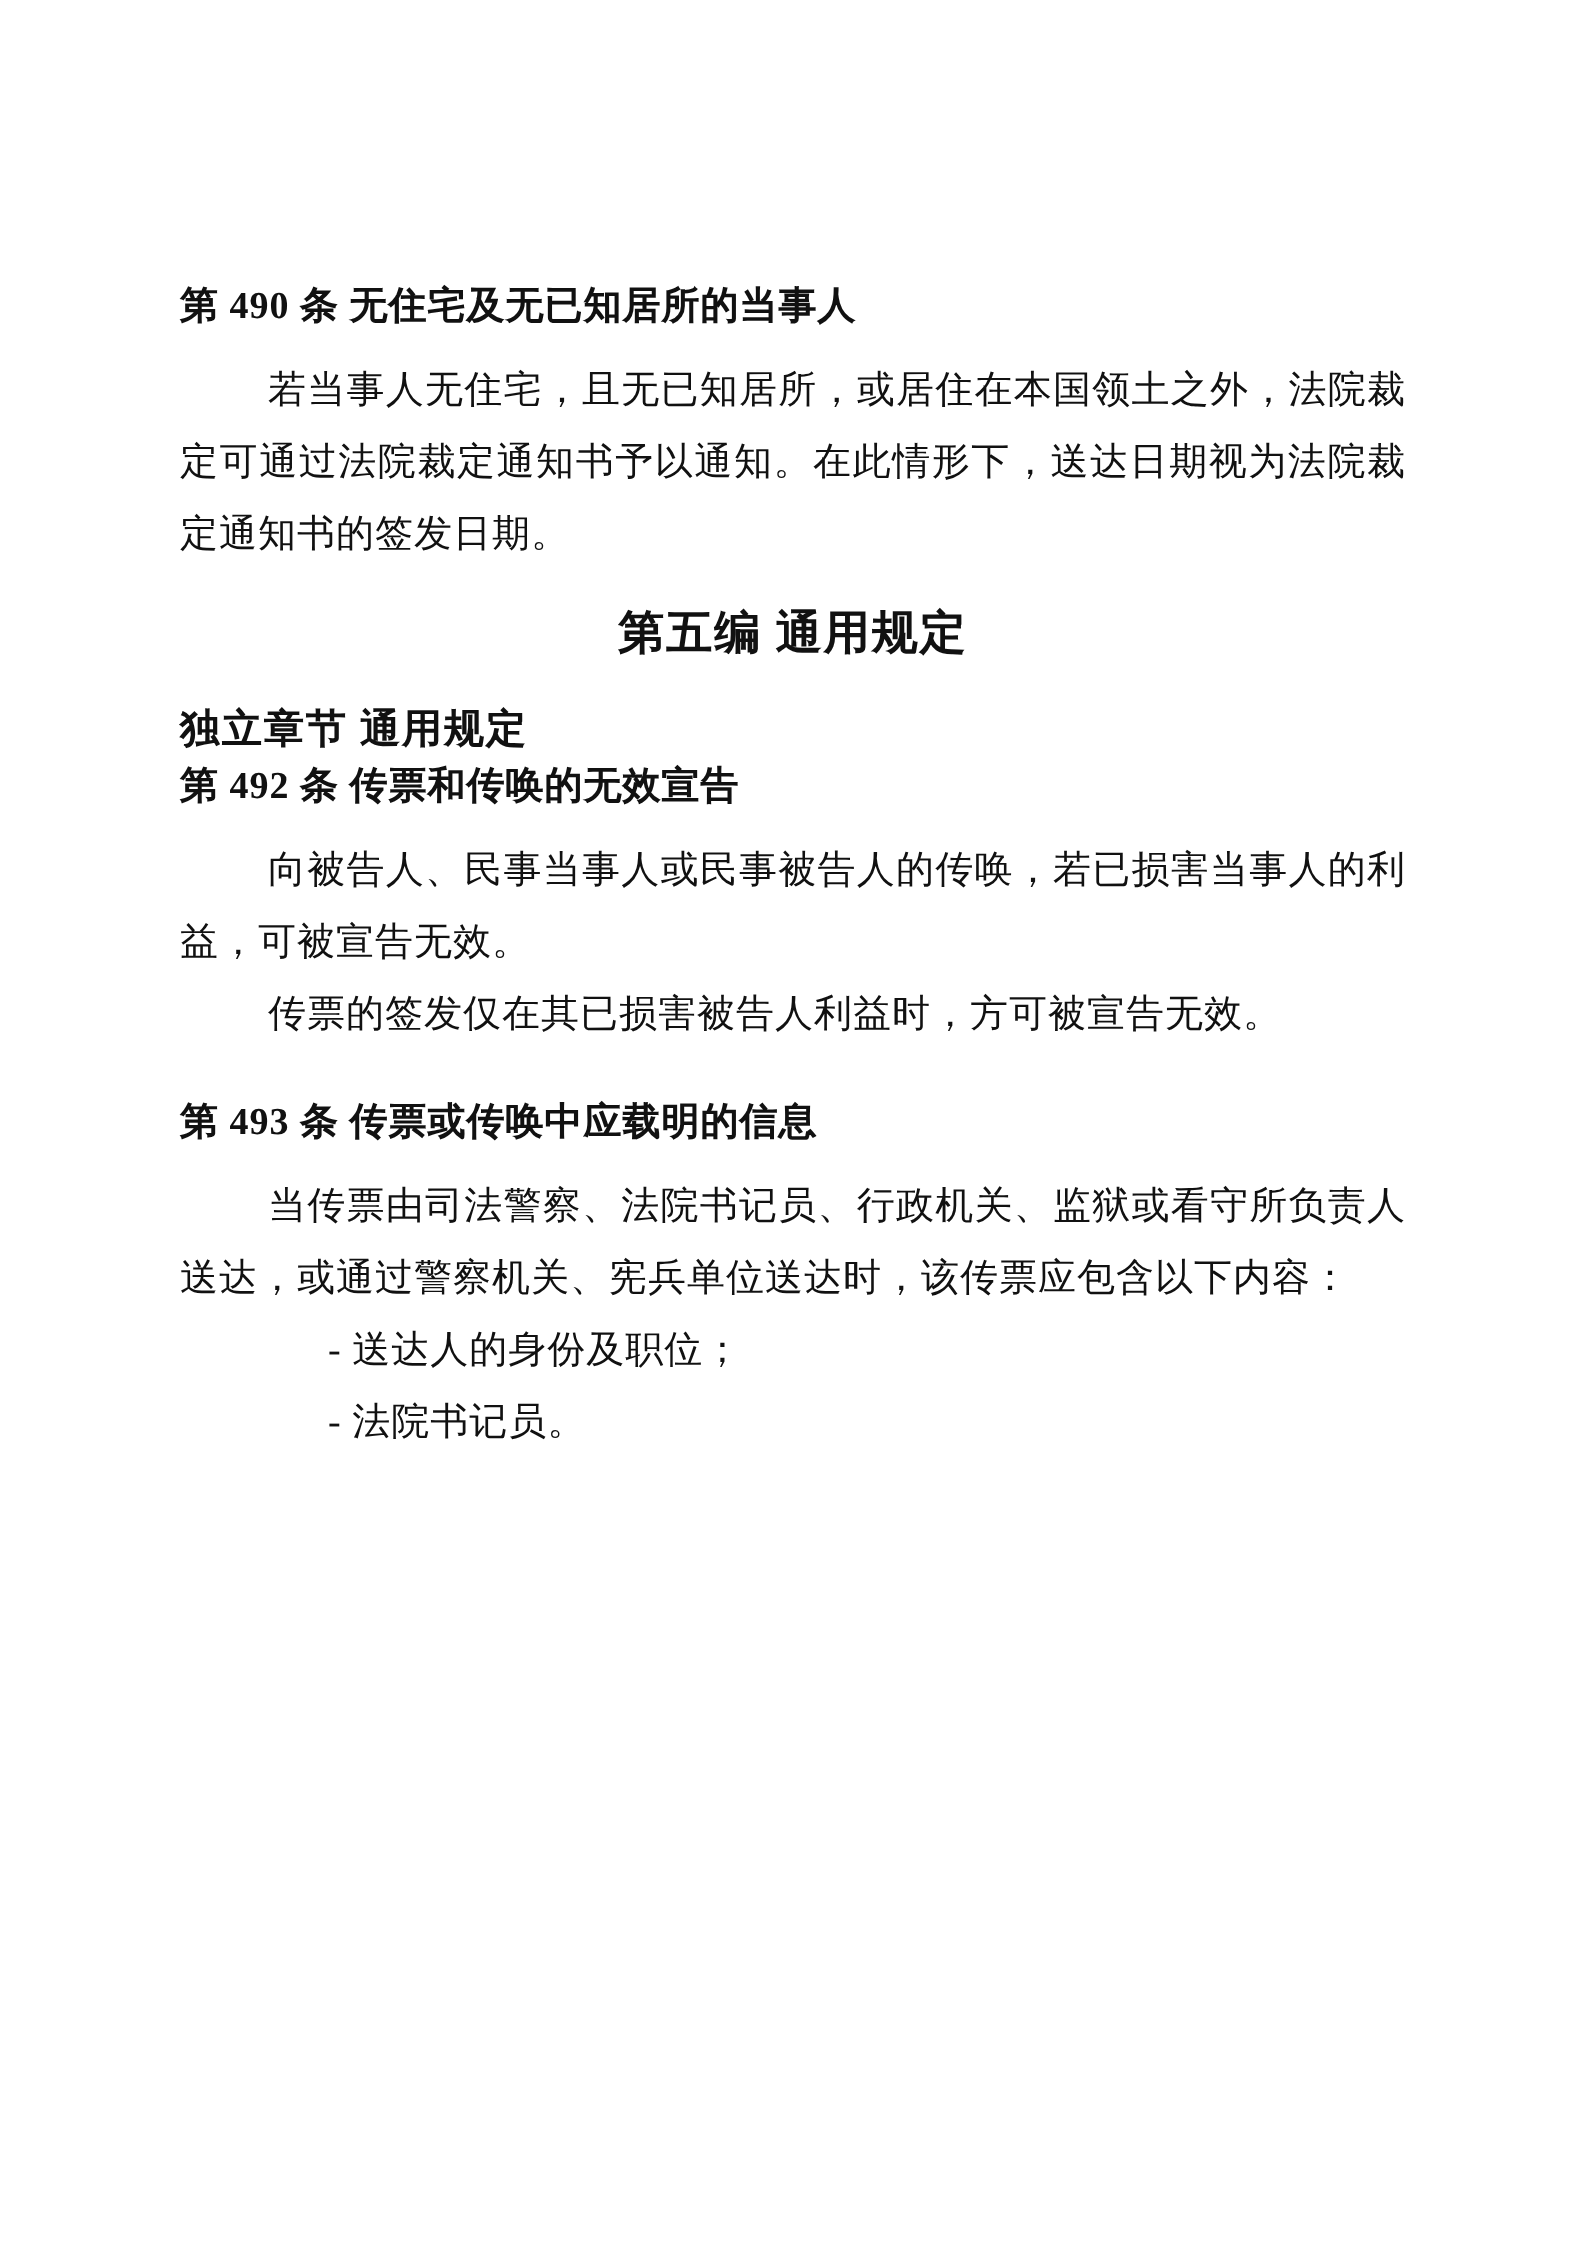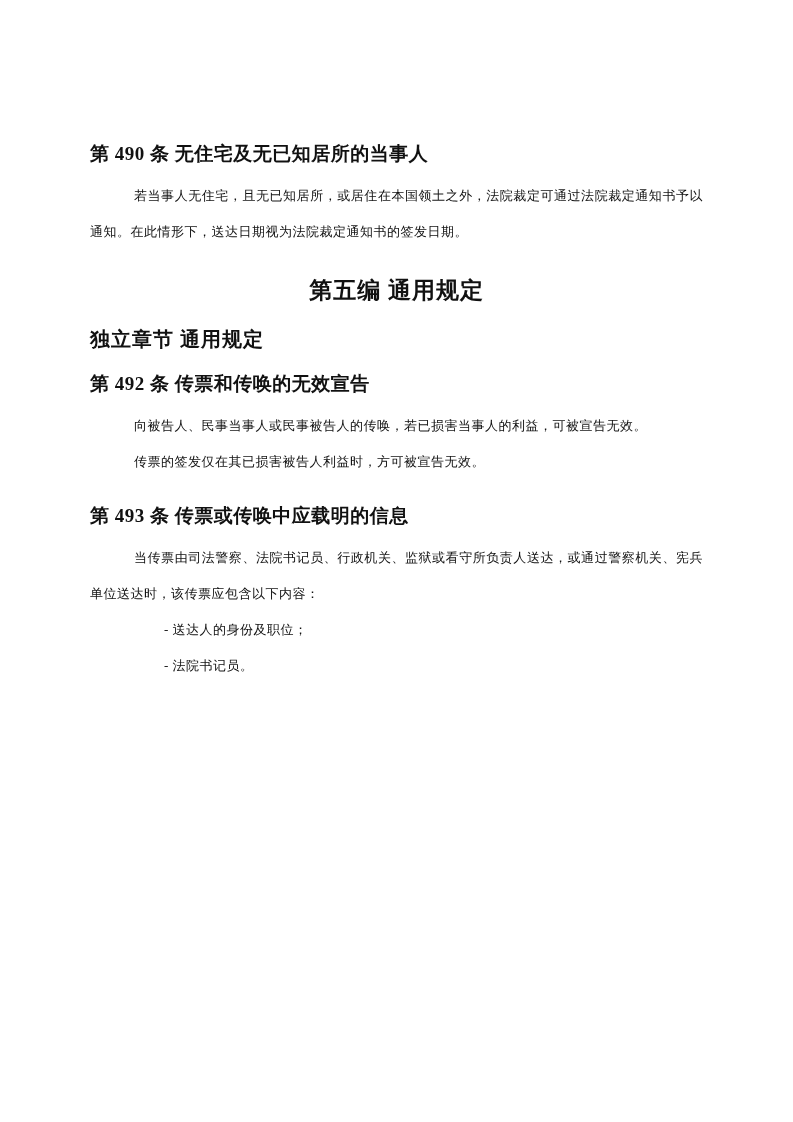--- a/index.html
+++ b/index.html
@@ -21,47 +21,47 @@
   }
   .article { margin: 0; }
   .article-heading {
     font-size: 19px;
     font-weight: bold;
     line-height: 28px;
     margin: 0 0 10px 0;
     letter-spacing: 0.5px;
   }
   p.body {
-    font-size: 13px;
+    font-size: 19px;
     line-height: 36px;
     margin: 0;
     text-align: justify;
     text-align-last: left;
     letter-spacing: 0.5px;
   }
   p.indent { text-indent: 44px; }
   p.bullet { text-indent: 74px; }
   .part-title {
     font-size: 23px;
     font-weight: bold;
     text-align: center;
     line-height: 34px;
-    margin: 24px 0 0 0;
+    margin: 14px 0 0 0;
     letter-spacing: 1px;
   }
   .chapter-title {
     font-size: 20px;
     font-weight: bold;
     text-align: left;
     line-height: 30px;
     margin: 16px 0 0 0;
     letter-spacing: 1px;
   }
   .sec-491 { margin-top: 38px; }
-  .sec-492 { margin-top: 16px; }
+  .sec-492 { }
   .sec-493 { margin-top: 22px; }
   .page-footer {
     position: absolute;
     top: 992px;
     left: 0;
     width: 100%;
     text-align: right;
     font-size: 15px;
     color: #222222;
   }

